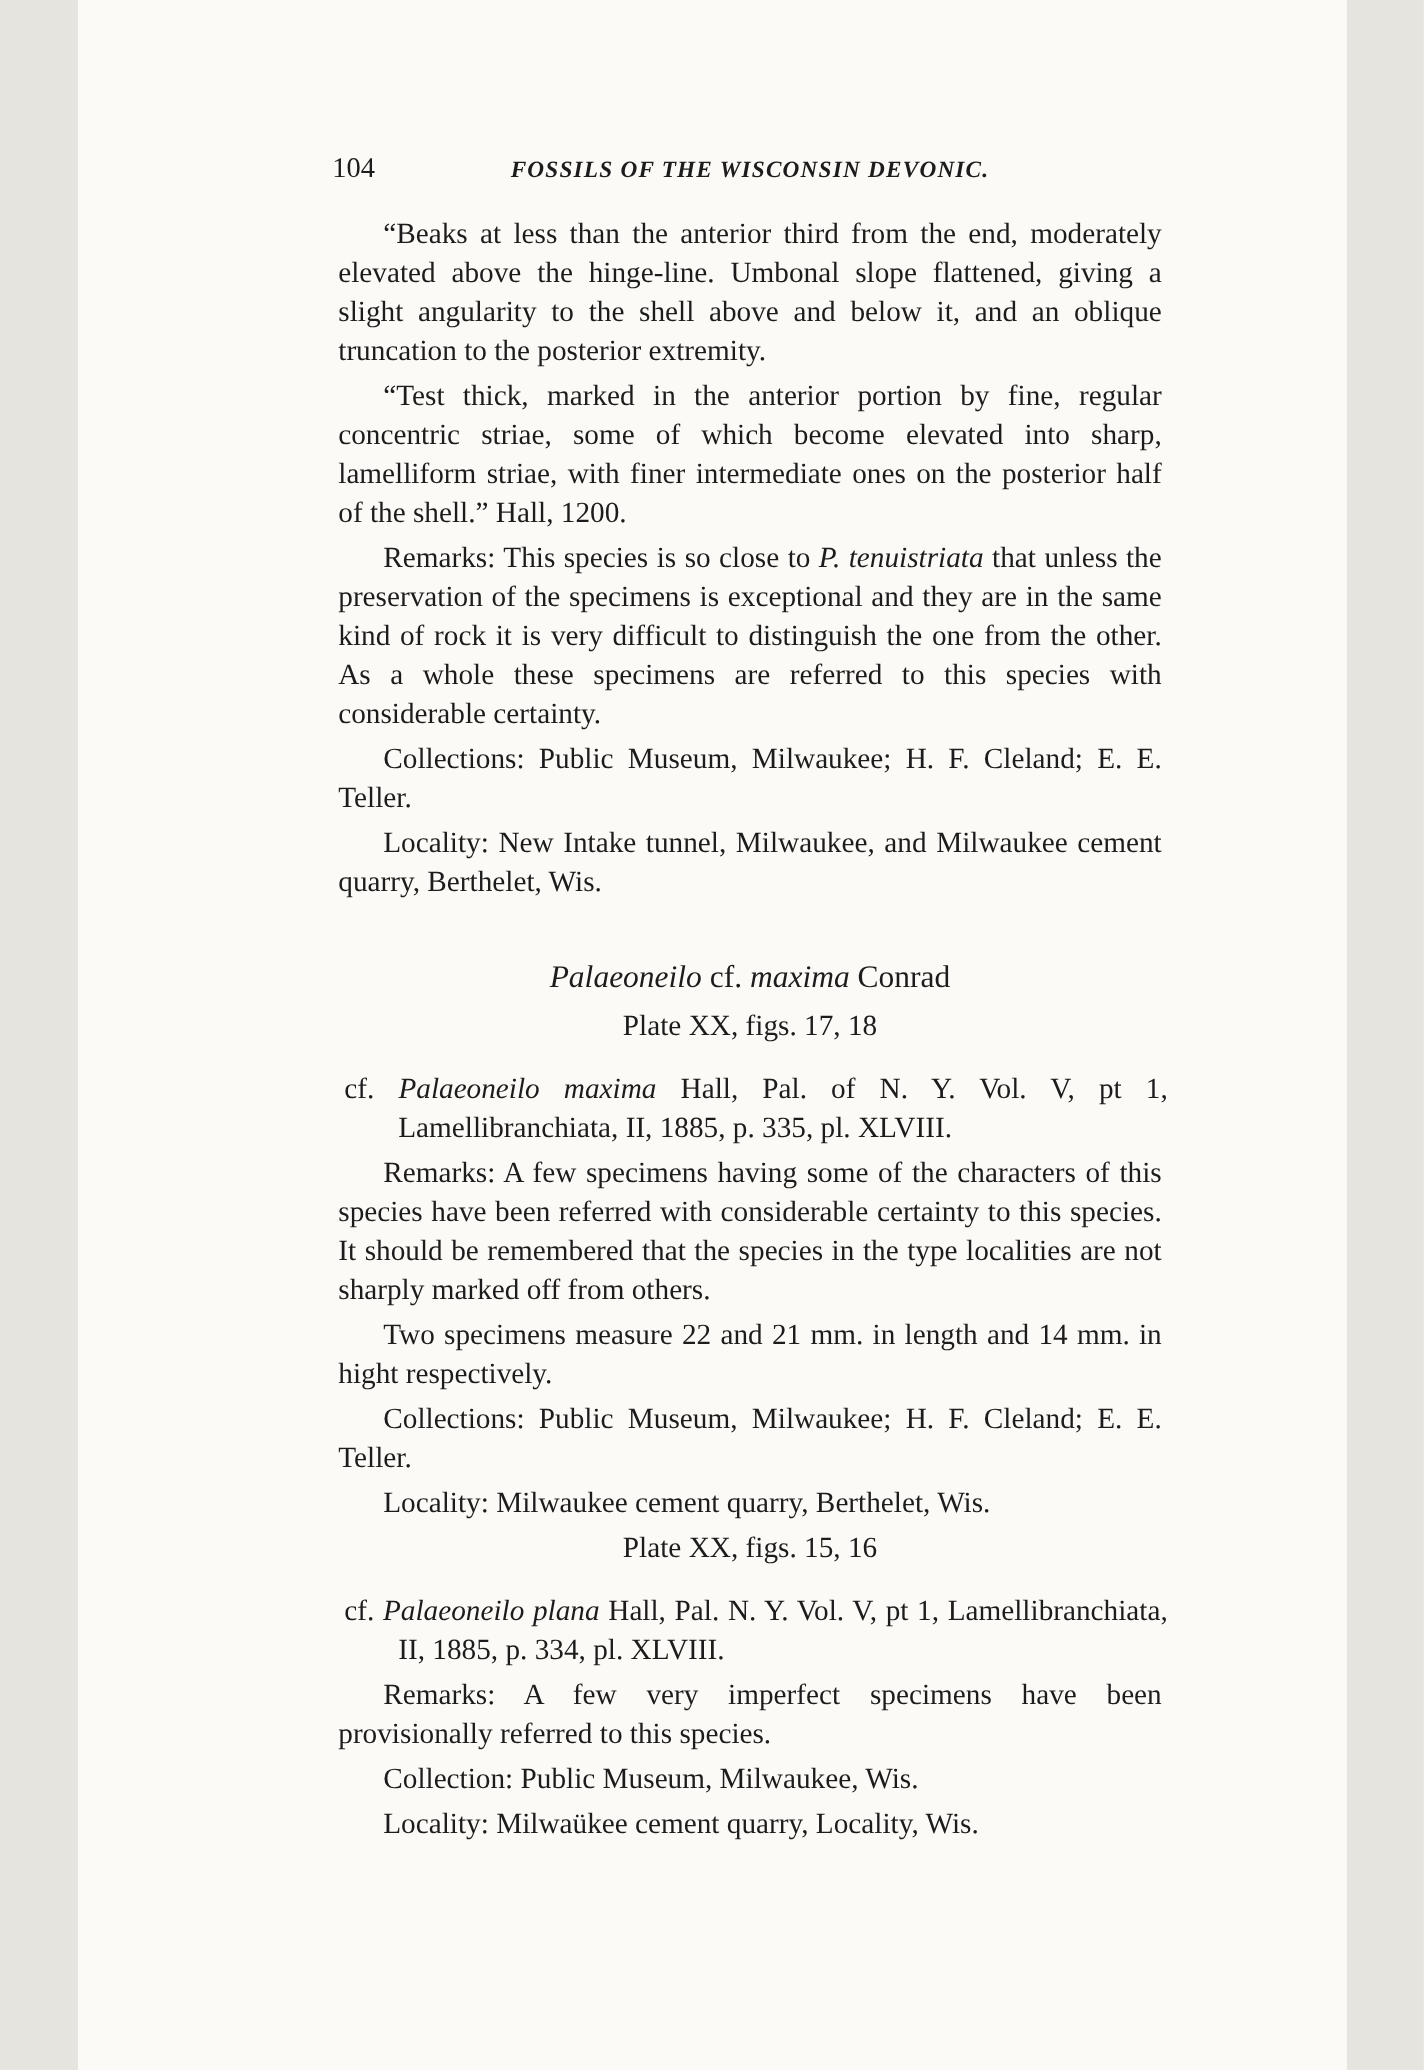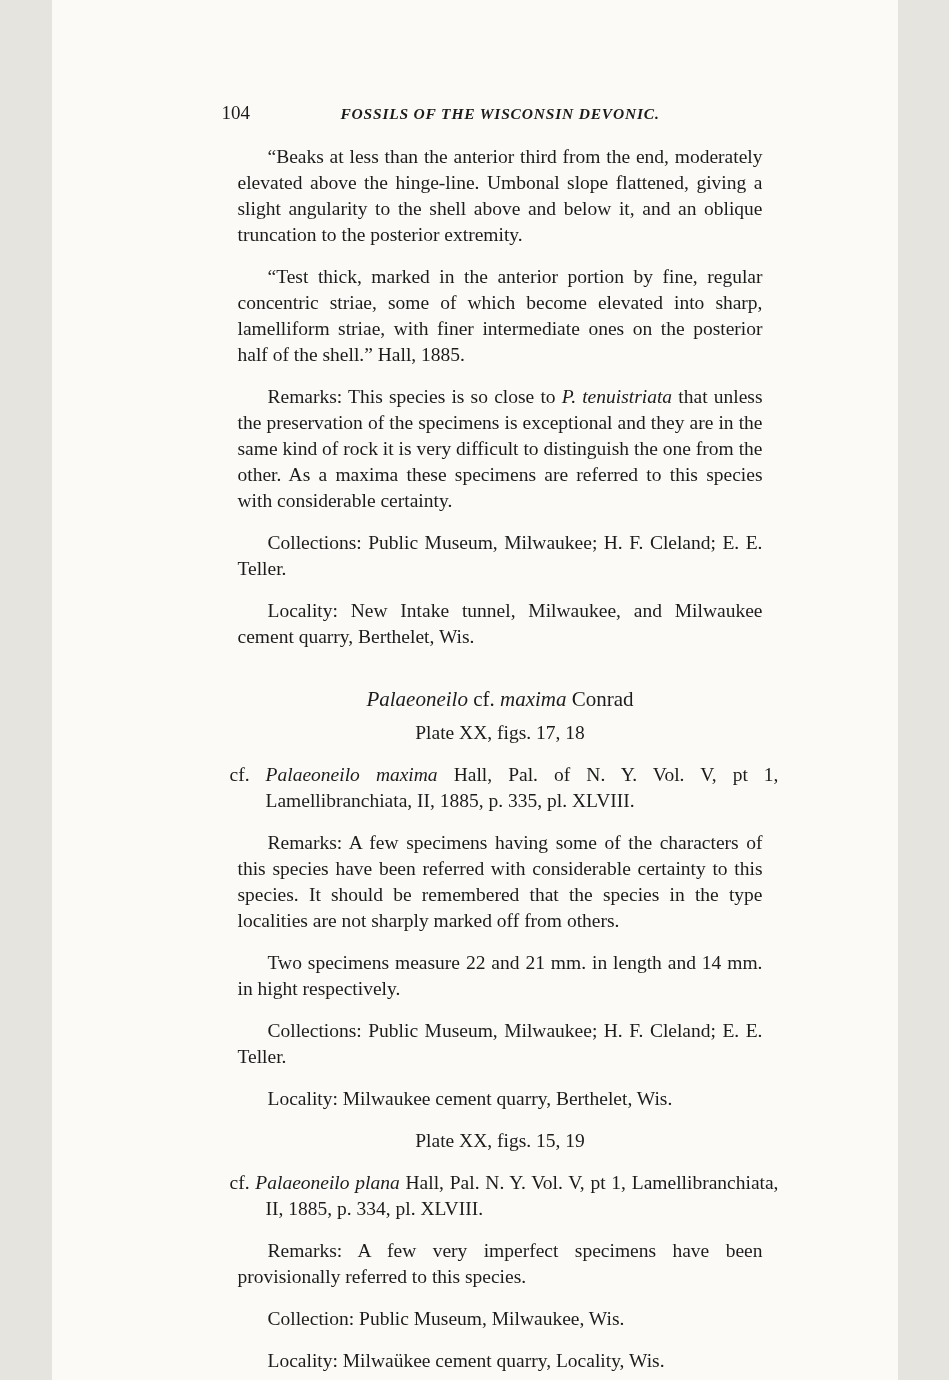--- a/index.html
+++ b/index.html
@@ -36,21 +36,21 @@
     font-size: 15.5px;
     letter-spacing: 0.8px;
     padding-right: 60px;
   }
   .text-block {
     font-size: 19.5px;
     line-height: 26px;
     text-align: justify;
   }
   .para {
-    margin: 16px;
+    margin: 4px;
     text-indent: 30px;
   }
   .ref {
     margin: 0;
     padding-left: 44px;
     text-indent: -36px;
   }
   .species-heading {
     margin: 36px 0 8px;
     text-align: center;
@@ -72,44 +72,44 @@
 
   <header class="page-header">
     <span class="page-number">104</span>
     <span class="running-title">FOSSILS OF THE WISCONSIN DEVONIC.</span>
   </header>
 
   <main class="text-block">
 
     <p class="para">“Beaks at less than the anterior third from the end, moderately elevated above the hinge-line.  Umbonal slope flattened, giving a slight angularity to the shell above and below it, and an oblique truncation to the posterior extremity.</p>
 
-    <p class="para">“Test thick, marked in the anterior portion by fine, regular concentric striae, some of which become elevated into sharp, lamelliform striae, with finer intermediate ones on the posterior half of the shell.”  Hall, 1885.</p>
+    <p class="para">“Test thick, marked in the anterior portion by fine, regular concentric striae, some of which become elevated into sharp, lamelliform striae, with finer intermediate ones on the posterior half of the shell.”  Hall, 1200.</p>
 
-    <p class="para"><span>Remarks:  This species is so close to </span><i>P. tenuistriata</i><span> that unless the preservation of the specimens is exceptional and they are in the same kind of rock it is very difficult to distinguish the one from the other. As a maxima these specimens are referred to this species with considerable certainty.</span></p>
+    <p class="para"><span>Remarks:  This species is so close to </span><i>P. tenuistriata</i><span> that unless the preservation of the specimens is exceptional and they are in the same kind of rock it is very difficult to distinguish the one from the other. As a whole these specimens are referred to this species with considerable certainty.</span></p>
 
     <p class="para">Collections:  Public Museum, Milwaukee; H. F. Cleland; E. E. Teller.</p>
 
     <p class="para">Locality:  New Intake tunnel, Milwaukee, and Milwaukee cement quarry, Berthelet, Wis.</p>
 
     <h2 class="species-heading"><i>Palaeoneilo</i><span> cf. </span><i>maxima</i><span> Conrad</span></h2>
 
     <p class="plate-line">Plate XX, figs. 17, 18</p>
 
     <p class="ref"><span>cf. </span><i>Palaeoneilo maxima</i><span> Hall, Pal. of N. Y. Vol. V, pt 1, Lamellibranchiata, II, 1885, p. 335, pl. XLVIII.</span></p>
 
     <p class="para">Remarks:  A few specimens having some of the characters of this species have been referred with considerable certainty to this species. It should be remembered that the species in the type localities are not sharply marked off from others.</p>
 
     <p class="para">Two specimens measure 22 and 21 mm. in length and 14 mm. in hight respectively.</p>
 
     <p class="para">Collections:  Public Museum, Milwaukee; H. F. Cleland; E. E. Teller.</p>
 
     <p class="para">Locality:  Milwaukee cement quarry, Berthelet, Wis.</p>
 
 
-    <p class="plate-line">Plate XX, figs. 15, 19</p>
+    <p class="plate-line">Plate XX, figs. 15, 16</p>
 
     <p class="ref"><span>cf. </span><i>Palaeoneilo plana</i><span> Hall, Pal. N. Y. Vol. V, pt 1, Lamellibranchiata, II, 1885, p. 334, pl. XLVIII.</span></p>
 
     <p class="para">Remarks:  A few very imperfect specimens have been provisionally referred to this species.</p>
 
     <p class="para">Collection:  Public Museum, Milwaukee, Wis.</p>
 
     <p class="para">Locality:  Milwaükee cement quarry, Locality, Wis.</p>
 
   </main>

